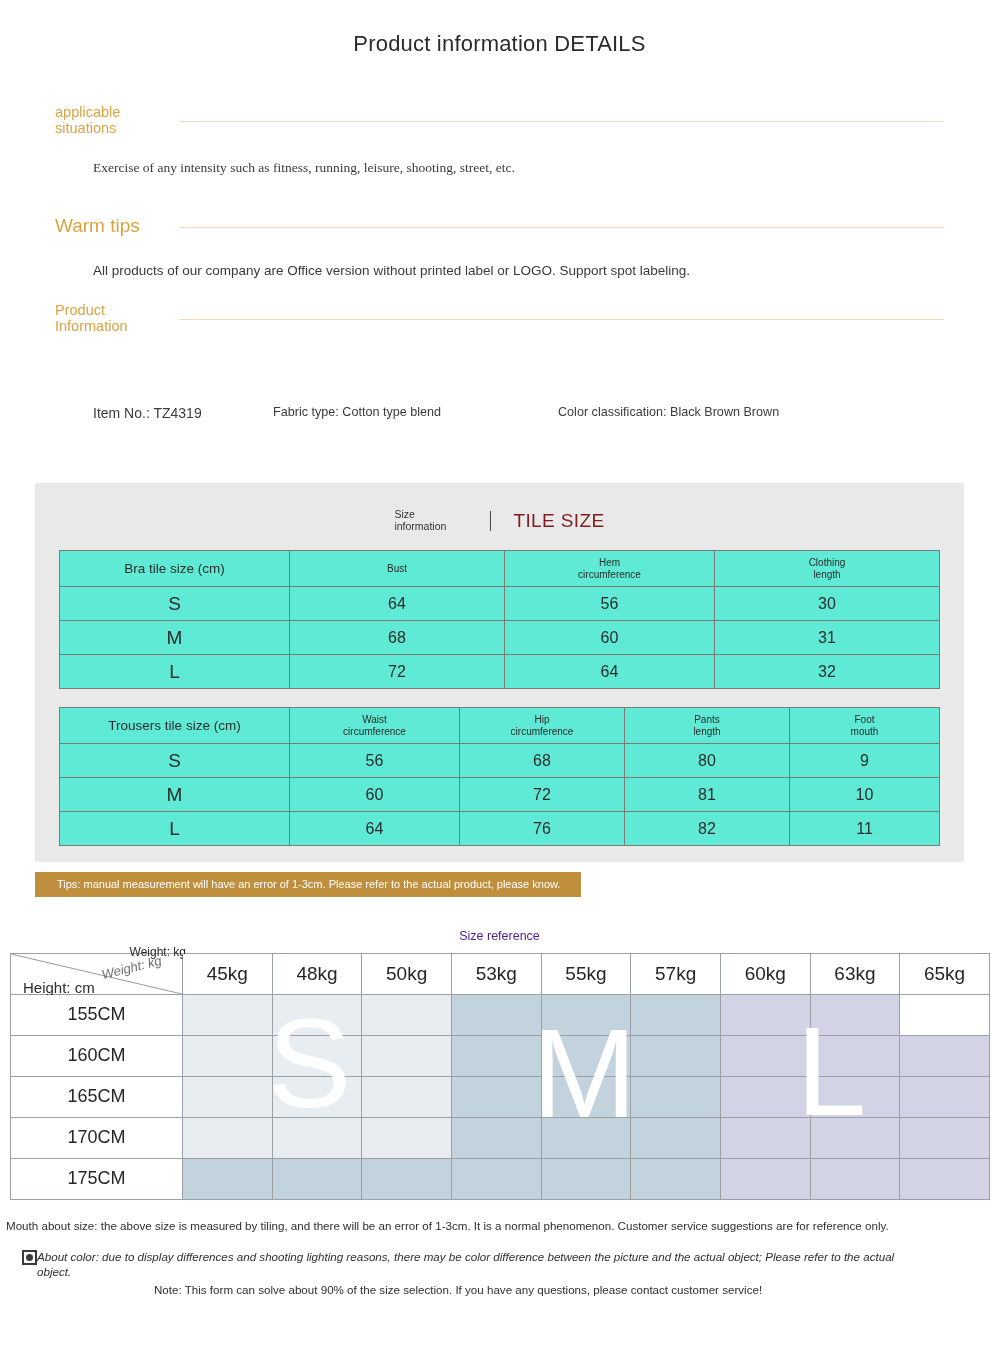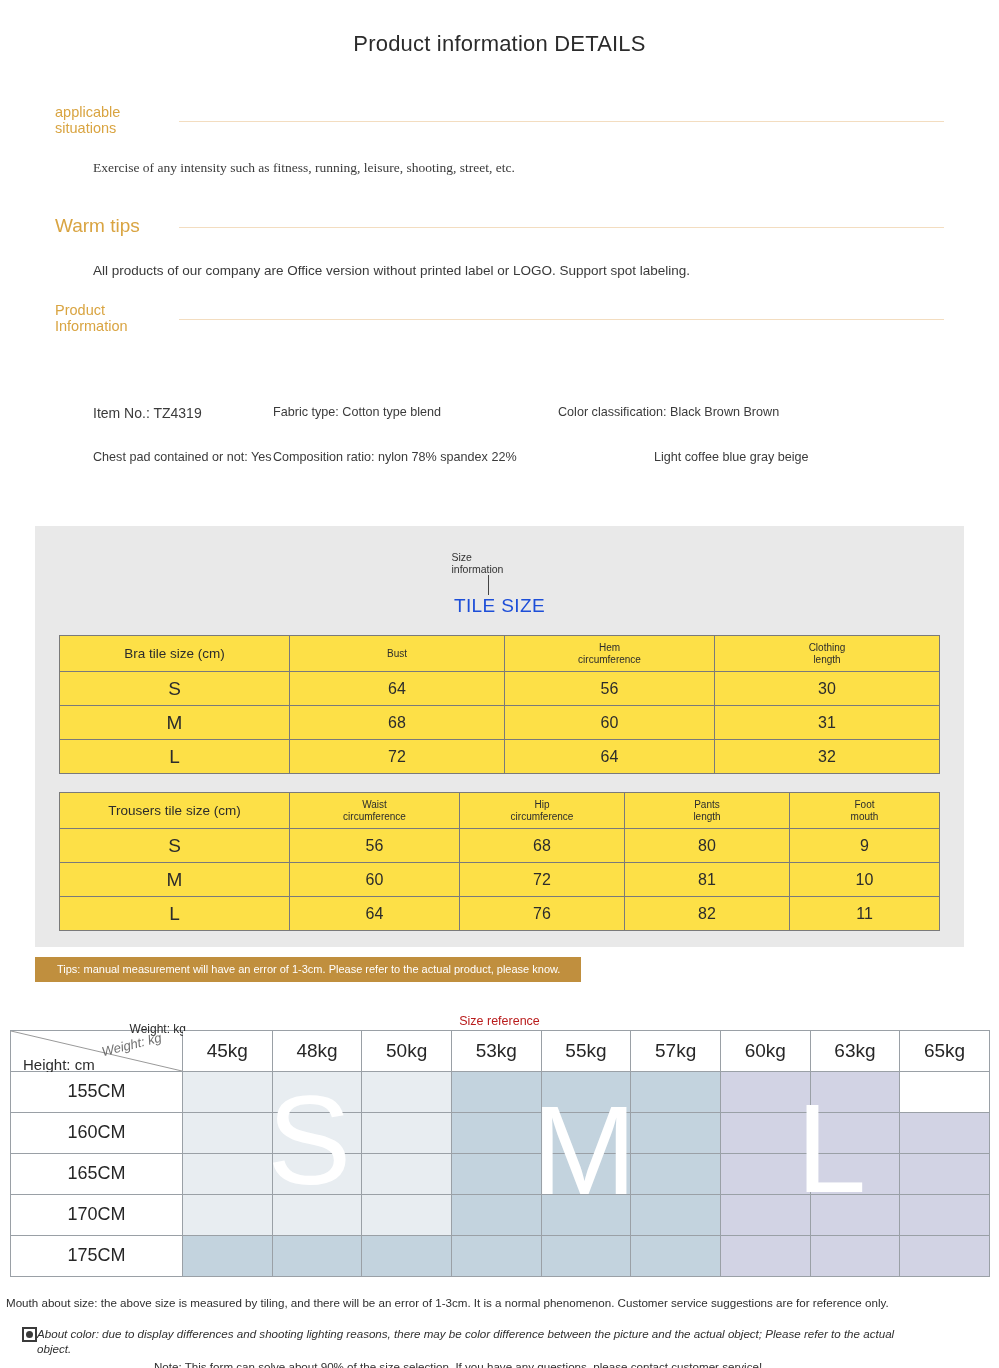--- a/index.html
+++ b/index.html
@@ -76,47 +76,46 @@
     background:#e9e9e9;
     margin:0 35px;
     padding:18px 0 16px 0;
   }
   .tile-head{
     display:flex;
     align-items:center;
     justify-content:center;
     gap:0;
     padding:8px 0 18px 0;
-    flex-direction:column;
   }
   .tile-head .sz{
     font-size:10.5px;line-height:11.5px;color:#333;
     white-space:pre-line;text-align:left;width:96px;
   }
   .tile-head .divider{
     width:1px;height:20px;background:#444;margin:0 22px 0 0;
   }
   .tile-head .tl{
-    font-size:19px;color:#1d4ed8;letter-spacing:.4px;
+    font-size:19px;color:#7f1d1d;letter-spacing:.4px;
   }
 
   table.size{
     border-collapse:collapse;
     width:880px;
     margin:0 auto;
     background:#eaeaea;
     table-layout:fixed;
   }
   table.size + table.size{margin-top:18px;}
   table.size td,table.size th{
     border:1px solid #7a7a7a;
     text-align:center;
     font-weight:400;
     color:#2c2c2c;
-    background:#fde047;
+    background:#5eead4;
   }
   table.size thead td{
     height:33px;
     font-size:10px;
     line-height:12px;
     white-space:pre-line;
   }
   table.size thead td.first{font-size:13.5px;}
   table.size tbody td{
     height:31px;
@@ -133,23 +132,23 @@
     font-size:11px;
     line-height:12.5px;
     padding:6px 0 6px 22px;
     box-sizing:border-box;
   }
 
   
   .sizeref-title{
     text-align:center;
     font-size:12.5px;
-    color:#b91c1c;
+    color:#4c1d95;
     margin-top:32px;
-    margin-bottom:2px;
+    margin-bottom:10px;
   }
   .refwrap{position:relative;margin:0 10px;}
   table.ref{
     border-collapse:collapse;
     width:979px;
     table-layout:fixed;
   }
   table.ref td{
     border:1px solid #9aa0a6;
     text-align:center;
@@ -256,25 +255,20 @@
 Information</div>
       <div class="sec-rule"></div>
     </div>
   </div>
 
   <div class="prodinfo" style="margin-top:71px;">
     <div class="row r1">
       <div class="c1">Item No.: TZ4319</div>
       <div class="c2">Fabric type: Cotton type blend</div>
       <div class="c3">Color classification: Black Brown Brown</div>
-    </div>
-    <div class="row r2">
-      <div class="c1">Chest pad contained or not: Yes</div>
-      <div class="c2">Composition ratio: nylon 78% spandex 22%</div>
-      <div class="c3">Light coffee blue gray beige</div>
     </div>
   </div>
 
   <div class="grey-panel" style="margin-top:62px;">
     <div class="tile-head">
       <div class="sz">Size
 information</div>
       <div class="divider"></div>
       <div class="tl">TILE SIZE</div>
     </div>

